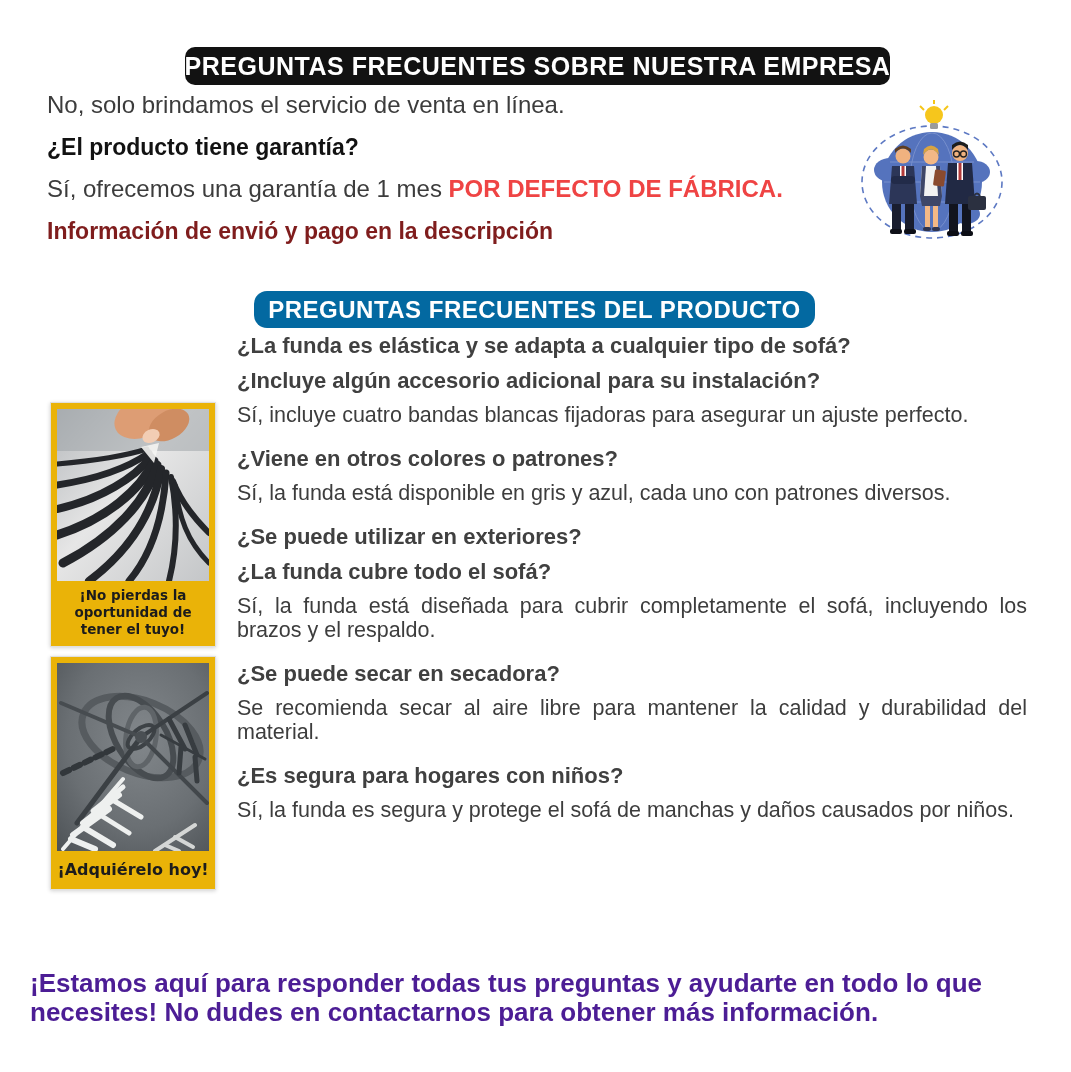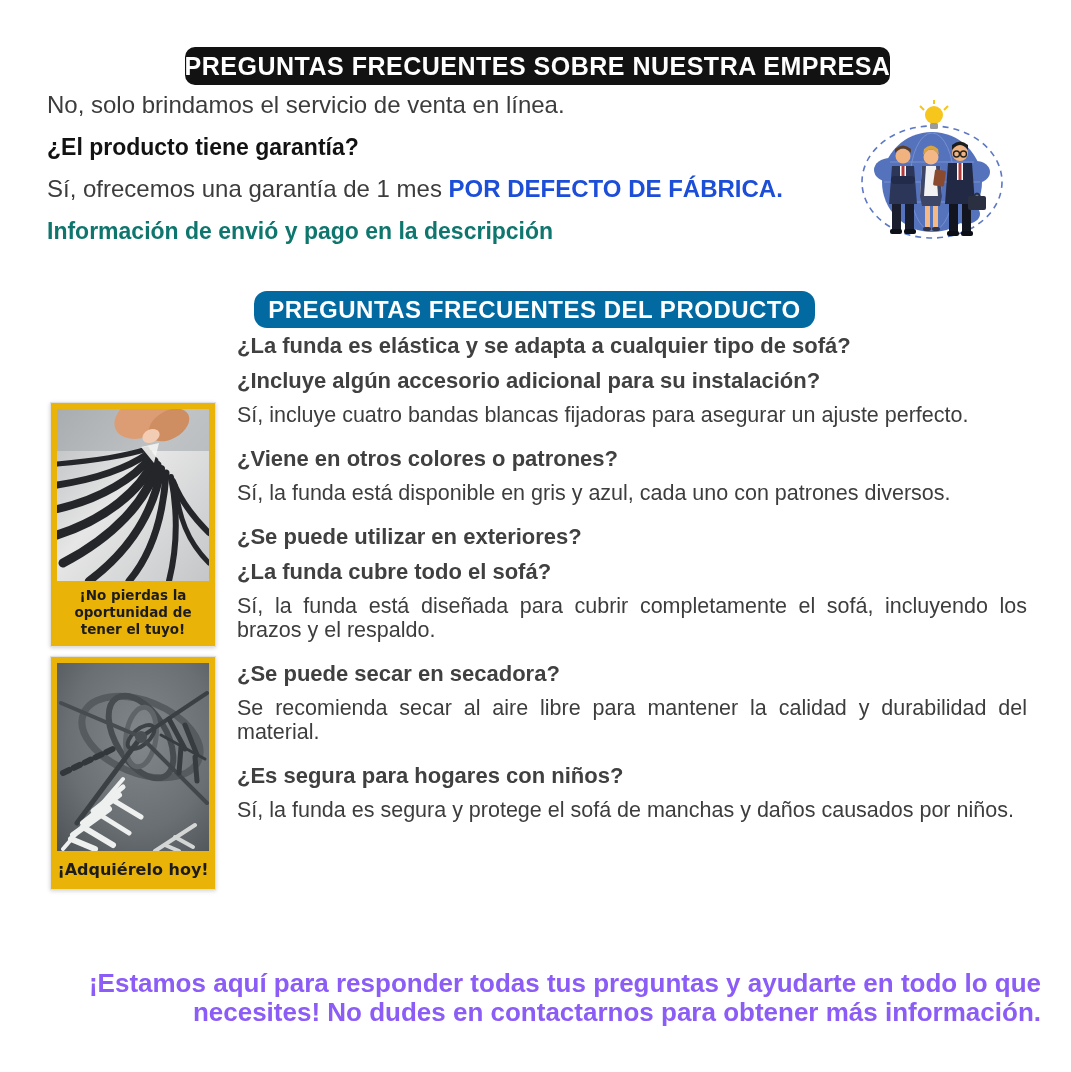--- a/index.html
+++ b/index.html
@@ -17,22 +17,22 @@
     background:#121212;font-size:25px;
   }
   .banner-orange{
     left:254px;top:291px;width:561px;height:37px;border-radius:13px;
     background:#0369a1;font-size:24px;
   }
   
   .company{position:absolute;left:47px;top:92px;width:800px;}
   .c-q{font-size:23px;line-height:26px;margin-bottom:16px;font-weight:bold;color:#121212;}
   .c-a{font-size:24px;line-height:26px;margin-bottom:16px;color:#3c3c3c;}
-  .c-a strong{color:#1d4ed8;}
-  .c-note{font-size:23px;line-height:26px;font-weight:bold;color:#0f766e;}
+  .c-a strong{color:#ef4444;}
+  .c-note{font-size:23px;line-height:26px;font-weight:bold;color:#7f1d1d;}
   
   .product{position:absolute;left:237px;top:333px;width:790px;}
   .p-q{font-size:22px;line-height:25px;margin-bottom:10px;font-weight:bold;color:#404040;}
   .p-a{font-size:21.5px;line-height:24px;margin-bottom:19px;color:#3d3d3d;text-align:justify;}
   
   .polaroid{
     position:absolute;left:50px;width:166px;background:#eab308;
     border:1px solid #e0e0de;box-shadow:0 1px 4px rgba(0,0,0,.18);
     box-sizing:border-box;padding:6px 6px 0 6px;display:flex;flex-direction:column;
   }
@@ -42,22 +42,22 @@
   .caption{
     flex:1;display:flex;align-items:center;justify-content:center;text-align:center;
     font-family:"DejaVu Sans",sans-serif;font-weight:bold;color:#1c1c1c;padding:4px 0 6px 0;
   }
   .caption-1{font-size:13.5px;line-height:17px;}
   .caption-2{font-size:16px;line-height:19px;}
   
   .illustration{position:absolute;left:856px;top:100px;width:152px;height:142px;}
   
   .footer{
-    position:absolute;left:30px;top:969px;width:1011px;text-align:right;
-    font-size:26px;line-height:29px;font-weight:bold;color:#8b5cf6;
+    position:absolute;left:30px;top:969px;width:1011px;text-align:left;
+    font-size:26px;line-height:29px;font-weight:bold;color:#4c1d95;
   }
 </style>
 </head>
 <body>
 
 <div class="page">
 
   <div class="banner banner-black">
     <span>PREGUNTAS FRECUENTES SOBRE NUESTRA EMPRESA</span>
   </div>

